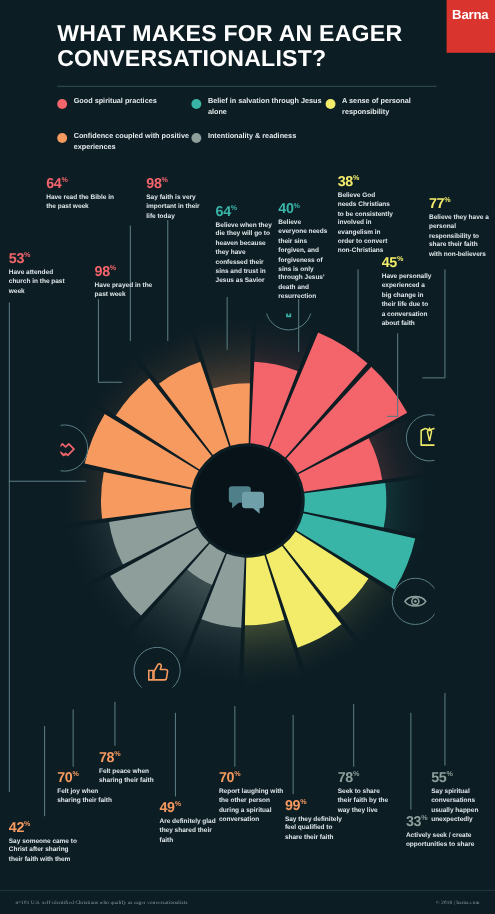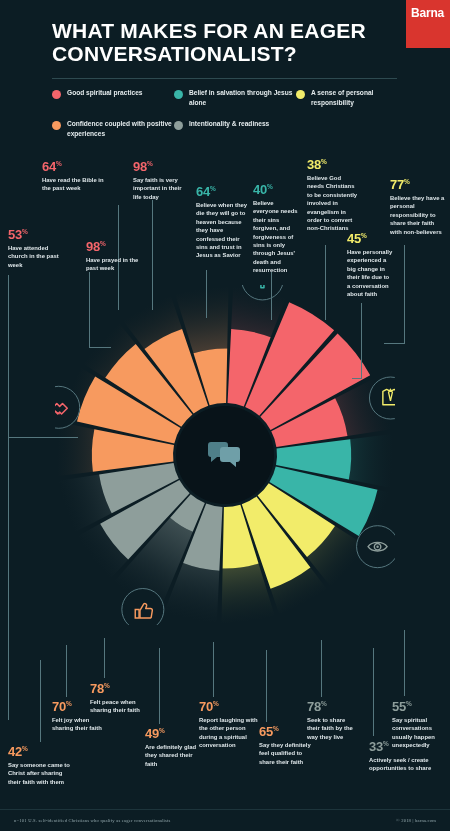--- a/index.html
+++ b/index.html
@@ -383,21 +383,21 @@
 </div>
 <div class="leader v" style="left:159px; top:648px; height:76px;"></div>
 
 <div class="callout" style="left:199px; top:700px; width:62px;">
   <div class="cnum" style="color:#f79a5f"><span>70</span><sup>%</sup></div>
   <div class="ctext">Report laughing with the other person during a spiritual conversation</div>
 </div>
 <div class="leader v" style="left:213px; top:642px; height:55px;"></div>
 
 <div class="callout" style="left:259px; top:725px; width:56px;">
-  <div class="cnum" style="color:#f79a5f"><span>65</span><sup>%</sup></div>
+  <div class="cnum" style="color:#f79a5f"><span>99</span><sup>%</sup></div>
   <div class="ctext">Say they definitely feel qualified to share their faith</div>
 </div>
 <div class="leader v" style="left:266px; top:650px; height:72px;"></div>
 
 <div class="callout" style="left:307px; top:700px; width:52px;">
   <div class="cnum" style="color:#8e9e9b"><span>78</span><sup>%</sup></div>
   <div class="ctext">Seek to share their faith by the way they live</div>
 </div>
 <div class="leader v" style="left:321px; top:640px; height:57px;"></div>
 

